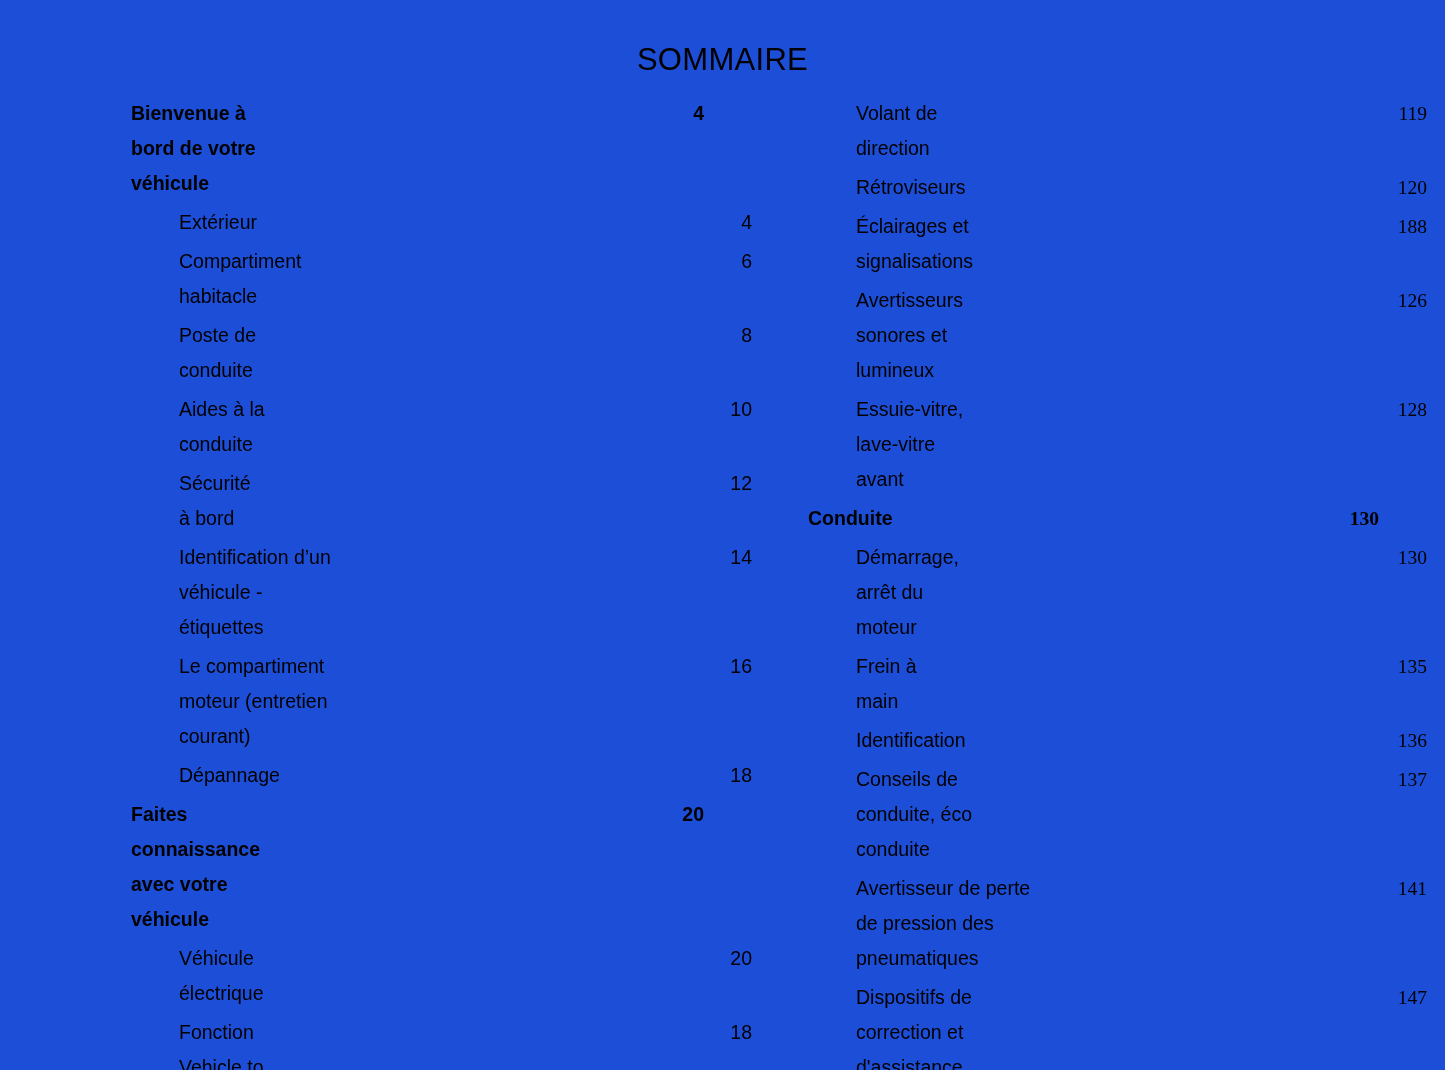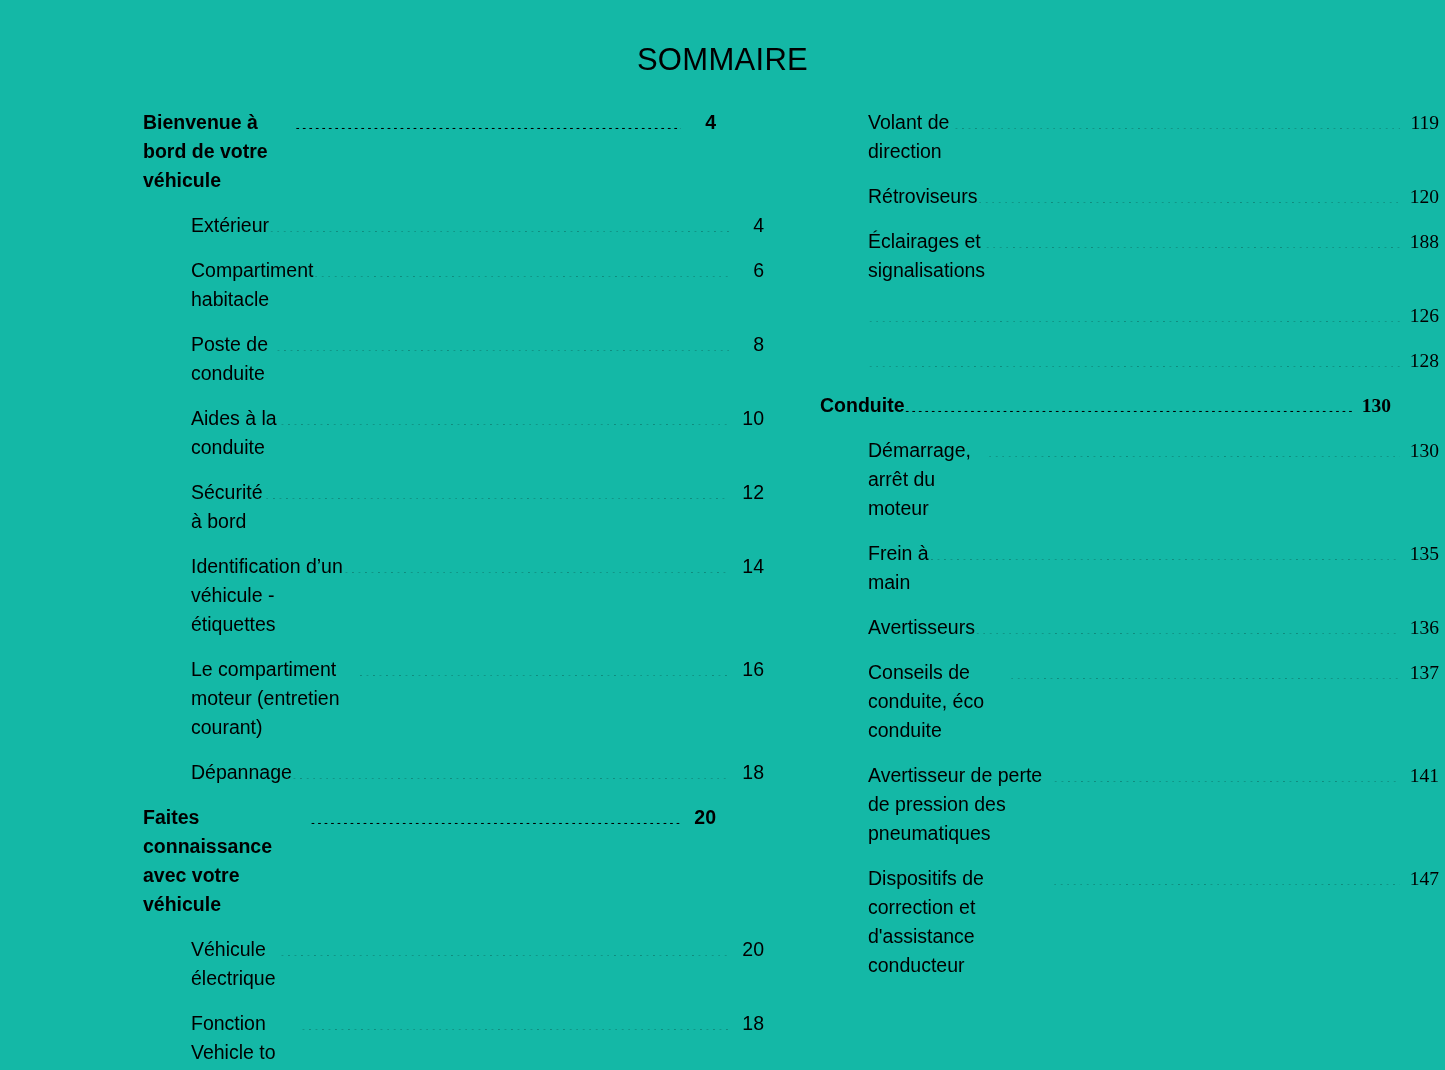--- a/index.html
+++ b/index.html
@@ -12,21 +12,21 @@
     height: 1070px;
     font-family: "Liberation Sans", sans-serif;
     color: #000000;
     -webkit-font-smoothing: antialiased;
   }
   .page {
     position: relative;
     width: 1445px;
     height: 1070px;
     overflow: hidden;
-    background: #14b8a6;
+    background: #1d4ed8;
   }
   .page-title {
     position: absolute;
     top: 20px;
     left: 0;
     width: 1445px;
     text-align: center;
     font-size: 31px;
     font-weight: normal;
     letter-spacing: 0.3px;
@@ -52,22 +52,22 @@
   .col-right {
     width: 723px;
     padding-left: 82px;
     padding-right: 70px;
   }
   
   .toc-row {
     display: block;
     width: 100%;
     font-size: 19.5px;
-    line-height: 29px;
-    margin: 16px;
+    line-height: 35px;
+    margin: 4px;
     padding: 0;
     position: relative;
   }
   .toc-row.section {
     font-weight: bold;
   }
   .toc-row.entry {
     padding-left: 48px;
   }
   
@@ -222,26 +222,28 @@
         </div>
         <div class="toc-row entry">
           <span class="toc-inner">
             <span class="toc-label">Éclairages et signalisations</span>
             <span class="toc-dots"></span>
             <span class="toc-page">188</span>
           </span>
         </div>
         <div class="toc-row entry">
           <span class="toc-inner">
+            <span class="toc-label">Avertisseurs sonores et lumineux</span>
             <span class="toc-dots"></span>
             <span class="toc-page">126</span>
           </span>
         </div>
         <div class="toc-row entry">
           <span class="toc-inner">
+            <span class="toc-label">Essuie-vitre, lave-vitre avant</span>
             <span class="toc-dots"></span>
             <span class="toc-page">128</span>
           </span>
         </div>
         <div class="toc-row section">
           <span class="toc-inner">
             <span class="toc-label">Conduite</span>
             <span class="toc-dots"></span>
             <span class="toc-page">130</span>
           </span>
@@ -255,21 +257,21 @@
         </div>
         <div class="toc-row entry">
           <span class="toc-inner">
             <span class="toc-label">Frein à main</span>
             <span class="toc-dots"></span>
             <span class="toc-page">135</span>
           </span>
         </div>
         <div class="toc-row entry">
           <span class="toc-inner">
-            <span class="toc-label">Avertisseurs</span>
+            <span class="toc-label">Identification</span>
             <span class="toc-dots"></span>
             <span class="toc-page">136</span>
           </span>
         </div>
         <div class="toc-row entry">
           <span class="toc-inner">
             <span class="toc-label">Conseils de conduite, éco conduite</span>
             <span class="toc-dots"></span>
             <span class="toc-page">137</span>
           </span>

